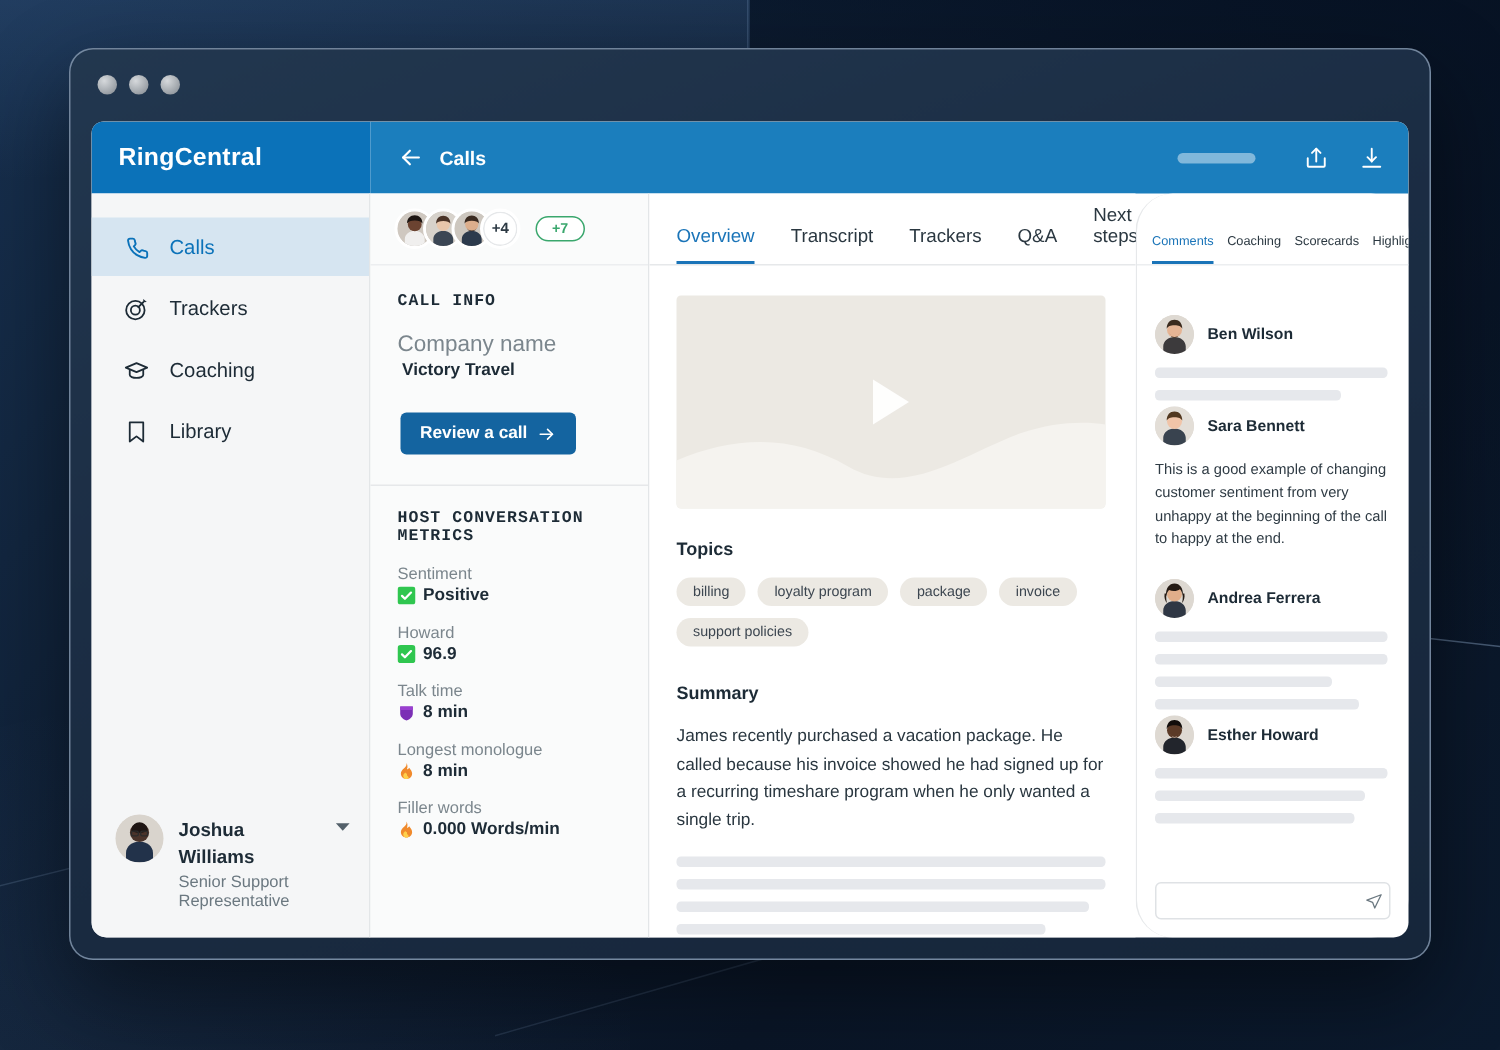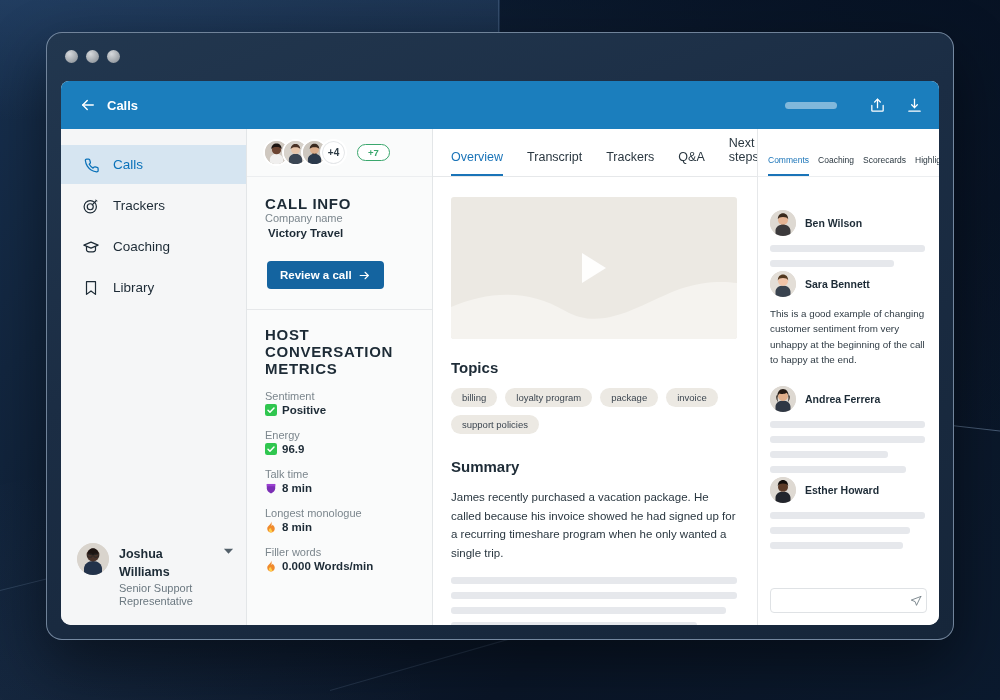--- a/index.html
+++ b/index.html
@@ -142,24 +142,24 @@
     margin-left: -8px; background: #fff; color: #2d3a44;
     font-size: 10px; font-weight: 700; display: flex; align-items: center;
     justify-content: center; box-shadow: 0 0 0 1px #e6e8ea inset;
   }
   #plus-badge {
     border: 1px solid #3aa76d; color: #3aa76d; border-radius: 10px;
     font-size: 9.5px; font-weight: 600; padding: 2px 10px; background: #fff;
   }
   .ci-section { padding: 18px 16px 0 18px; }
   .ci-head {
-    font-size: 15px; font-weight: 700; letter-spacing: .7px;
-    color: #1d2b36; text-transform: uppercase;
-  }
-  .ci-label { font-size: 11px; color: #7b868d; }
+    font-size: 11px; font-weight: 700; letter-spacing: .7px;
+    color: #1d2b36; text-transform: uppercase; font-family: Liberation Mono, monospace;
+  }
+  .ci-label { font-size: 15px; color: #7b868d; margin-top: 14px; }
   .ci-value { font-size: 11.5px; font-weight: 700; color: #1d2b36; margin-top: 3px; padding-left: 3px; }
   #review-btn {
     margin: 22px 0 20px 2px; background: #1464a0; color: #fff; border: none;
     border-radius: 4px; height: 28px; padding: 0 13px;
     font-size: 11.5px; font-weight: 600; font-family: inherit;
     display: inline-flex; align-items: center; gap: 6px; cursor: pointer;
   }
   #review-btn svg { width: 13px; height: 13px; }
   #metrics-sep { border-top: 1px solid #e6e8ea; }
   .metric-label { font-size: 11px; color: #7b868d; margin-top: 13px; }
@@ -184,38 +184,38 @@
   #video {
     height: 142px; border-radius: 3px; position: relative; overflow: hidden;
     background: #ece9e3; cursor: pointer;
   }
   #video .wave { position: absolute; left: 0; bottom: 0; width: 100%; height: 72px; }
   #play-tri {
     position: absolute; left: 50%; top: 50%; transform: translate(-50%,-50%);
     width: 0; height: 0; border-left: 24px solid rgba(255,255,255,.92);
     border-top: 15px solid transparent; border-bottom: 15px solid transparent;
   }
-  .sec-title { font-size: 15px; font-weight: 700; color: #1d2b36; }
+  .sec-title { font-size: 12px; font-weight: 700; color: #1d2b36; }
   #topics-title { margin-top: 20px; }
   #topic-chips { display: flex; gap: 8px; margin-top: 12px; flex-wrap: wrap; }
   .chip {
     background: #ece9e3; color: #3c4650; border-radius: 11px;
     font-size: 9.5px; padding: 4px 11px; cursor: pointer;
   }
   #summary-title { margin-top: 24px; }
   #summary-text {
     font-size: 11.5px; color: #2a3740; line-height: 1.62; margin-top: 13px;
     max-width: 296px;
   }
   .skel { background: #e6e8ec; border-radius: 3px; height: 7px; margin-top: 8px; }
 
   
   #rightpanel {
     width: 182px; flex: 0 0 182px; border-left: 1px solid #e6e8ea;
-    background: #fff; display: flex; flex-direction: column;
+    background: #fff; display: flex; flex-direction: column; border-radius: 25px;
   }
   #rt-tabs {
     height: 48px; flex: 0 0 48px; display: flex; align-items: flex-end;
     gap: 9px; padding: 0 8px 0 10px; border-bottom: 1px solid #eceef0;
   }
   .rt-tab {
     font-size: 8.5px; color: #2a3740; padding-bottom: 9px; cursor: pointer;
     border-bottom: 2px solid transparent; white-space: nowrap;
   }
   .rt-tab.active { color: #1a74b8; border-bottom-color: #1a74b8; }
@@ -257,20 +257,23 @@
     <div class="dots">
       <span class="dot"></span>
       <span class="dot"></span>
       <span class="dot"></span>
     </div>
   </div>
 
   <div id="app">
 
     <div id="topbar">
+      <div id="brand">
+        <span>RingCentral</span>
+      </div>
       <div id="topbar-right">
         <svg id="back-arrow" viewBox="0 0 24 24" fill="none" stroke="currentColor" stroke-width="1.9" stroke-linecap="round" stroke-linejoin="round">
           <path d="M19 12H5"></path>
             <path d="M11 18l-6-6 6-6"></path>
         </svg>
         <span id="crumb-title">Calls</span>
         <span class="spacer"></span>
         <span id="topbar-pill"></span>
         <svg class="hdr-icon" viewBox="0 0 24 24" fill="none" stroke="currentColor" stroke-width="1.8" stroke-linecap="round" stroke-linejoin="round">
           <path d="M4 12v7a1 1 0 0 0 1 1h14a1 1 0 0 0 1-1v-7"></path>
@@ -398,21 +401,21 @@
 
           <div class="metric-label">Sentiment</div>
           <div class="metric-value">
             <svg class="mi" viewBox="0 0 16 16">
               <rect width="16" height="16" rx="3" fill="#2fc64f"></rect>
               <path d="M4 8.3l2.6 2.6L12 5.4" fill="none" stroke="#fff" stroke-width="2" stroke-linecap="round" stroke-linejoin="round"></path>
             </svg>
             <span>Positive</span>
           </div>
 
-          <div class="metric-label">Energy</div>
+          <div class="metric-label">Howard</div>
           <div class="metric-value">
             <svg class="mi" viewBox="0 0 16 16">
               <rect width="16" height="16" rx="3" fill="#2fc64f"></rect>
               <path d="M4 8.3l2.6 2.6L12 5.4" fill="none" stroke="#fff" stroke-width="2" stroke-linecap="round" stroke-linejoin="round"></path>
             </svg>
             <span>96.9</span>
           </div>
 
           <div class="metric-label">Talk time</div>
           <div class="metric-value">

